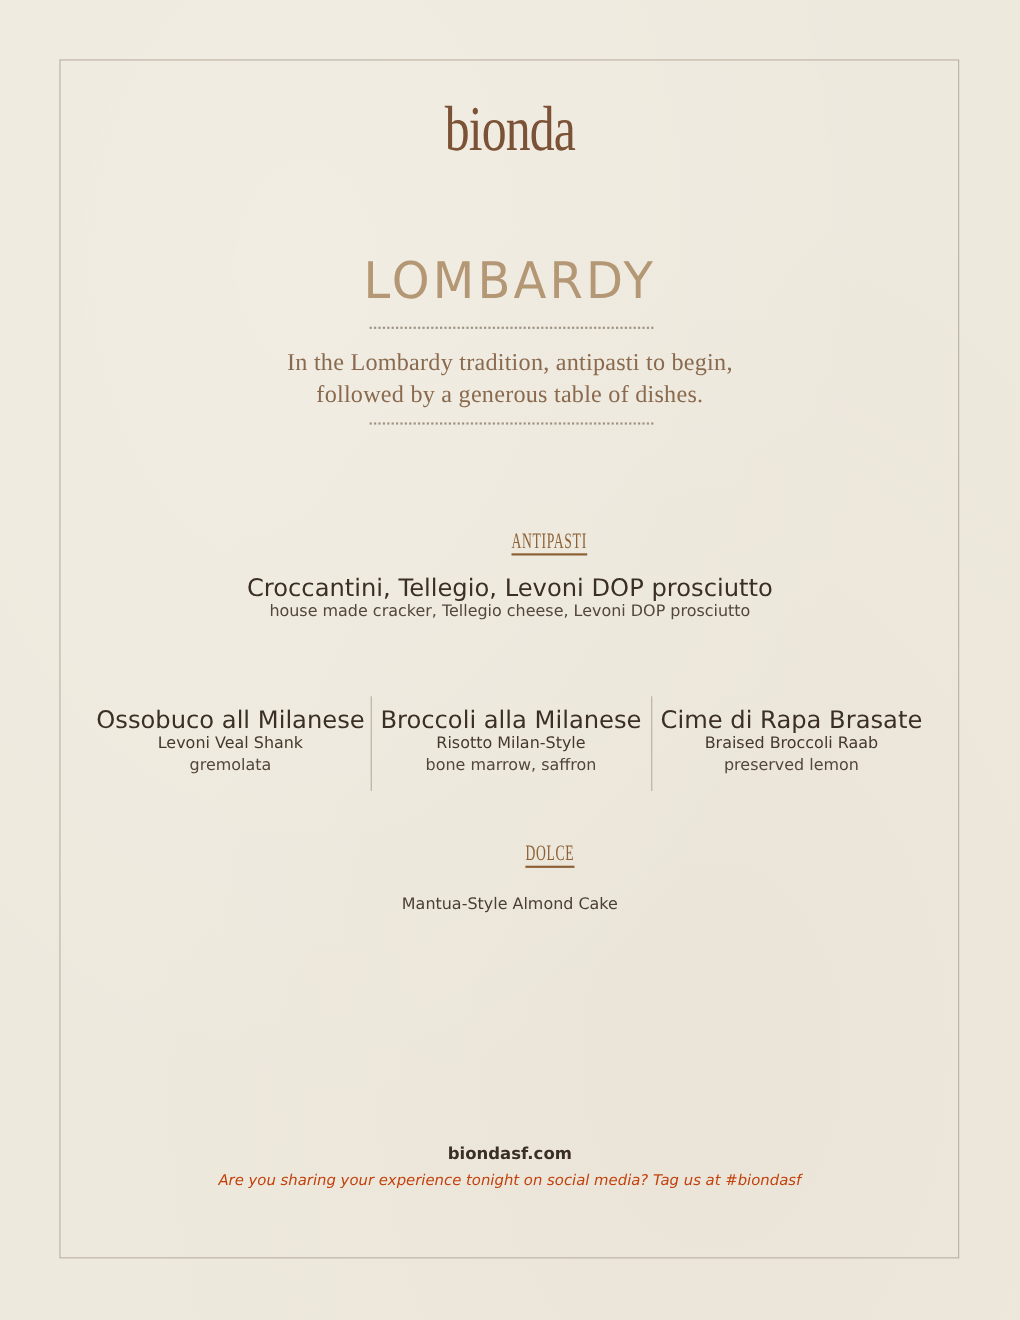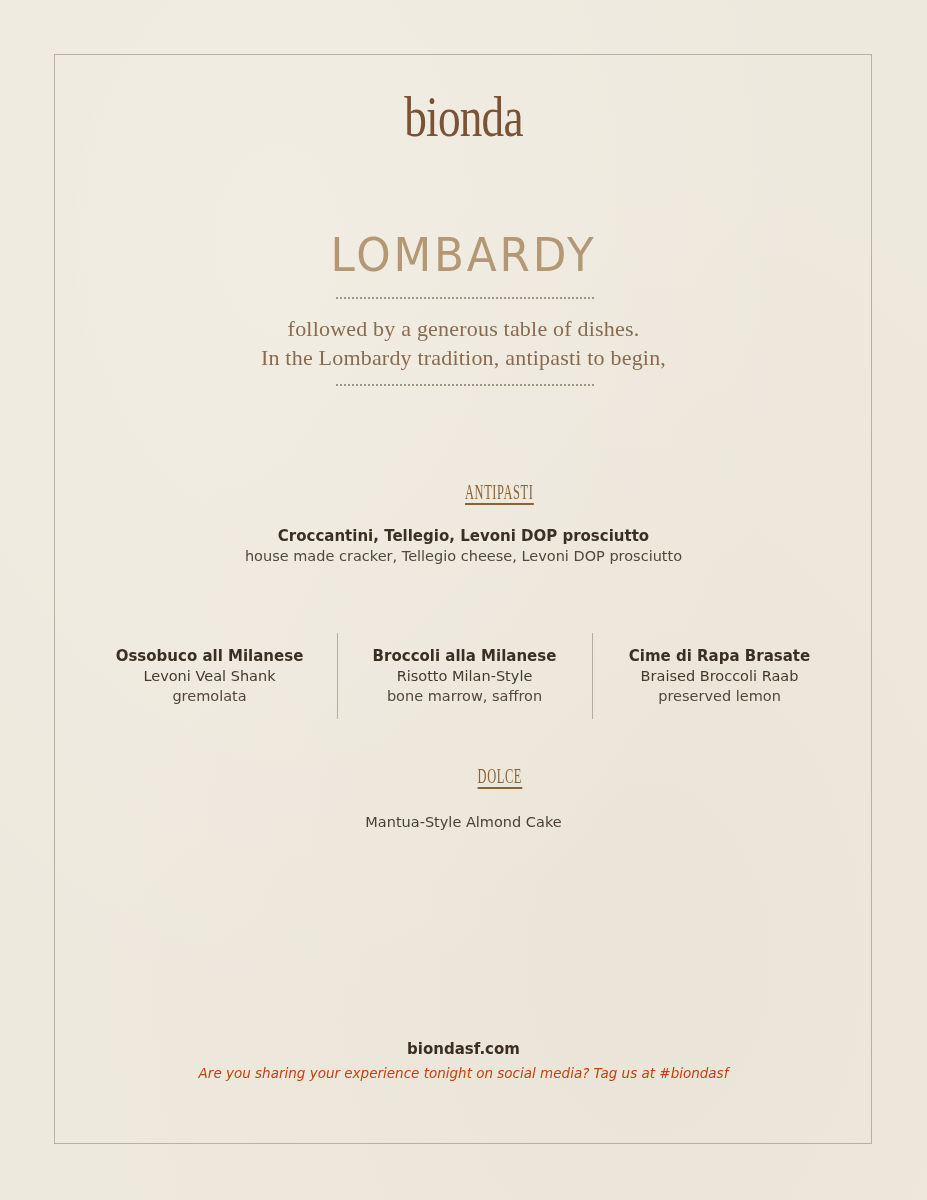--- a/index.html
+++ b/index.html
@@ -87,22 +87,22 @@
       transform: scaleX(0.62);
       transform-origin: center;
       border-bottom: 2px solid #8d6136;
       padding-bottom: 1px;
       letter-spacing: 1px;
     }
     .heading-antipasti { top: 482px; }
     .heading-dolce { top: 766px; }
     .dish-name {
       font-family: "DejaVu Sans", sans-serif;
-      font-weight: bold;
-      font-size: 15px;
+      font-weight: normal;
+      font-size: 22px;
       color: #3a2f22;
       line-height: 20px;
     }
     .dish-sub {
       font-family: "DejaVu Sans", sans-serif;
       font-size: 14.5px;
       color: #4a3f33;
       line-height: 20px;
     }
     .dish-sub.light {
@@ -161,22 +161,22 @@
 <div class="paper-texture"></div>
 <div class="frame"></div>
 
 <div class="center logo">bionda</div>
 
 <div class="center region-title">LOMBARDY</div>
 
 <div class="dotted-rule rule-top"></div>
 
 <div class="center intro">
+  <div>In the Lombardy tradition, antipasti to begin,</div>
   <div>followed by a generous table of dishes.</div>
-  <div>In the Lombardy tradition, antipasti to begin,</div>
 </div>
 
 <div class="dotted-rule rule-bottom"></div>
 
 <div class="center section-heading heading-antipasti">
   <span>ANTIPASTI</span>
 </div>
 
 <div class="center antipasti-item">
   <div class="dish-name">Croccantini, Tellegio, Levoni DOP prosciutto</div>

